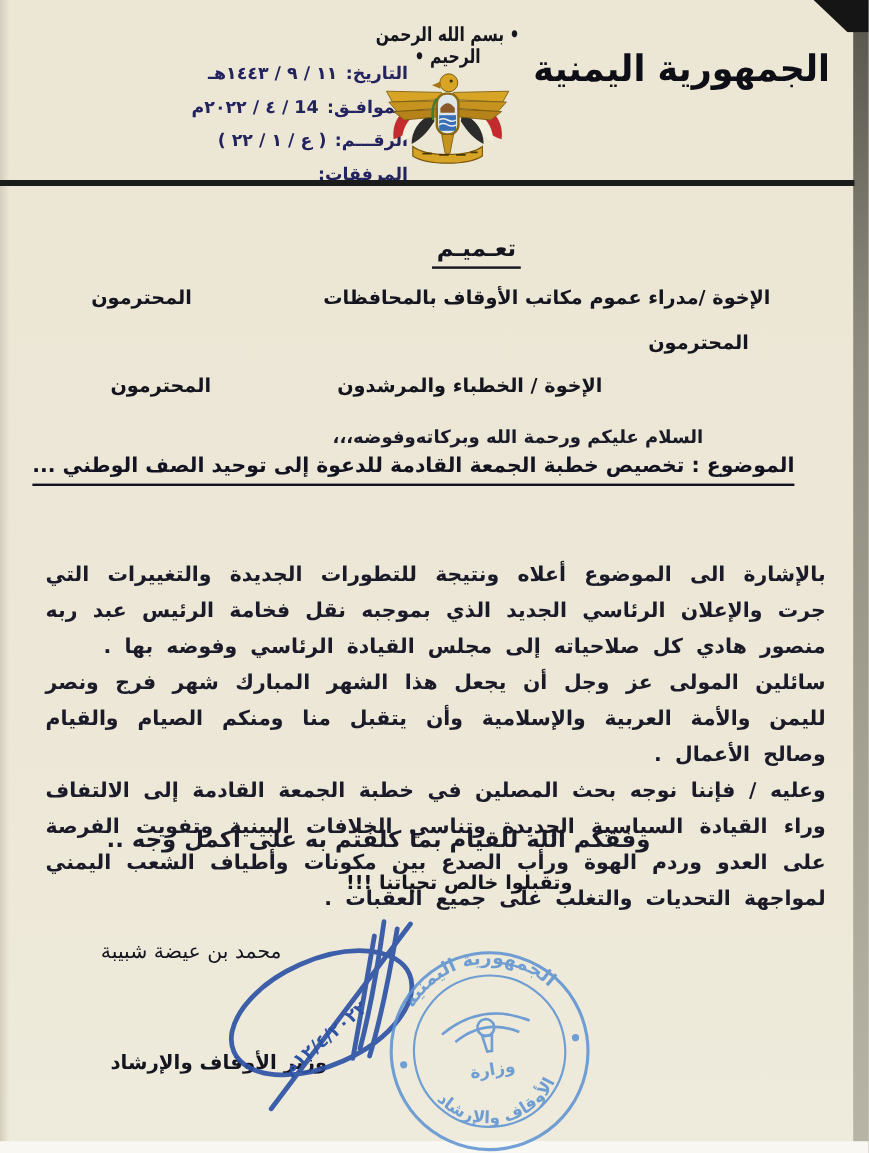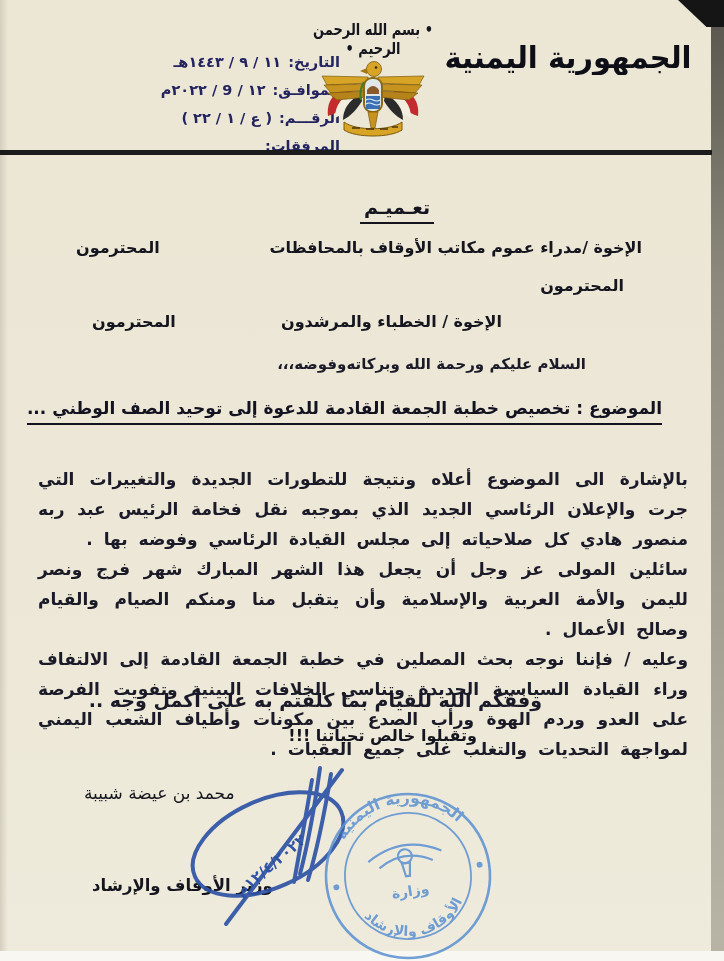--- a/index.html
+++ b/index.html
@@ -36,21 +36,21 @@
       border-bottom:2.5px solid #15151f;padding:0 4px 4px 4px;}
   .addr-row{position:absolute;left:0;width:724px;display:flex;
       justify-content:space-between;font-size:16px;font-weight:bold;color:#15151f;box-sizing:border-box;}
   .addr-1{top:238px;padding-right:82px;padding-left:76px;}
   .addr-2{top:276px;padding-right:100px;padding-left:76px;}
   .addr-3{top:312px;padding-right:222px;padding-left:92px;}
   .salut-row{position:absolute;top:355px;left:0;width:724px;display:flex;
       justify-content:space-between;box-sizing:border-box;
       padding-right:138px;padding-left:292px;
       font-size:15px;font-weight:bold;color:#1a1a28;white-space:nowrap;}
-  .subject{position:absolute;top:398px;right:62px;}
+  .subject{position:absolute;top:378px;right:62px;}
   .subject span{display:inline-block;font-size:17px;font-weight:bold;color:#121220;
       border-bottom:2.5px solid #121220;padding-bottom:5px;white-space:nowrap;}
   .bodytext{position:absolute;top:440px;right:36px;left:38px;
       font-size:17px;font-weight:bold;color:#1a1a28;line-height:30px;
       text-align:justify;word-spacing:5px;margin-top:24px;}
   .bodytext p{margin:0;}
   .closing-wish{position:absolute;top:689px;right:182px;font-size:19px;
       font-weight:bold;color:#1a1a28;white-space:nowrap;}
   .closing-regards{position:absolute;top:726px;right:247px;font-size:16px;
       font-weight:bold;color:#15151f;white-space:nowrap;}
@@ -73,21 +73,21 @@
   <div class="edge-wedge"></div>
   <div class="edge-bottom"></div>
 
   <div class="hdr-fields">
     <div class="hdr-row">
       <span class="lbl">التاريخ:</span>
       <span class="val">١١ / ٩ / ١٤٤٣هـ</span>
     </div>
     <div class="hdr-row">
       <span class="lbl">الموافـق:</span>
-      <span class="val">١٢ / 9 / ٢٠٢٢م</span>
+      <span class="val">14 / ٤ / ٢٠٢٢م</span>
     </div>
     <div class="hdr-row">
       <span class="lbl">الرقـــم:</span>
       <span class="val">( ع / ١ / ٢٢ )</span>
     </div>
     <div class="hdr-row">
       <span class="lbl">المرفقات:</span>
       <span class="attach-line"></span>
     </div>
   </div>

